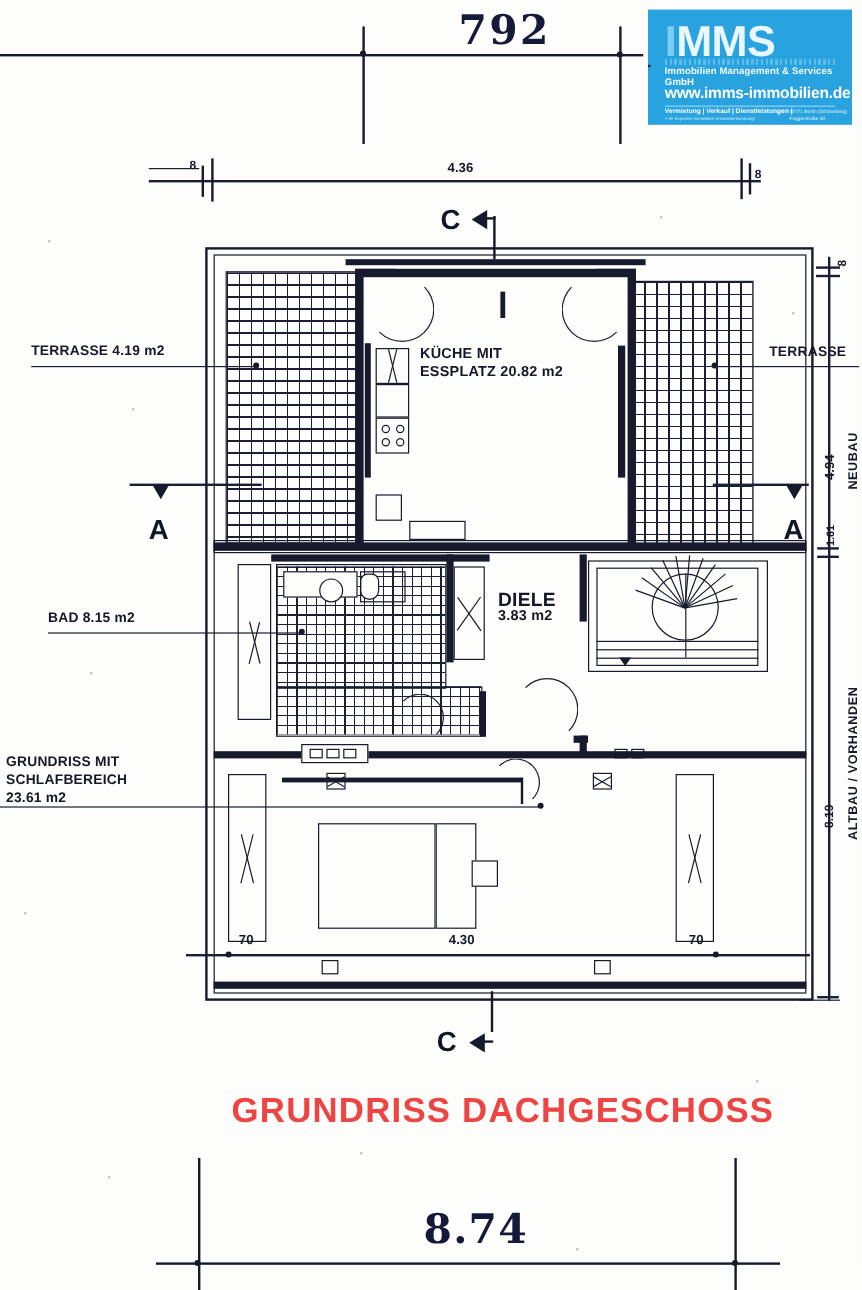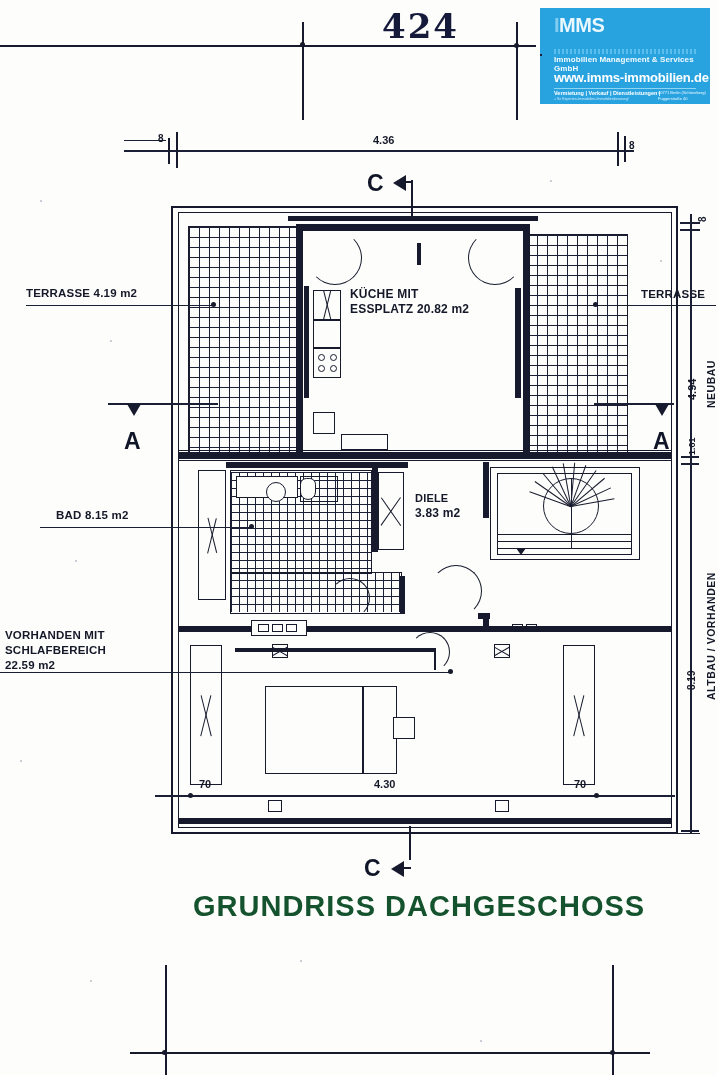--- a/index.html
+++ b/index.html
@@ -70,21 +70,21 @@
     width: 170px;
     height: 96px;
     background: #29a3e0;
     color: #ffffff;
     overflow: hidden;
   }
   #logo .brand {
     position: absolute;
     left: 14px;
     top: 6px;
-    font-size: 20px;
+    font-size: 36px;
     font-weight: bold;
     letter-spacing: -0.5px;
     color: #eaf7ff;
   }
   #logo .brand .dim { color: #7fcdf1; }
   #logo .rule {
     position: absolute;
     left: 14px;
     top: 41px;
     width: 142px;
@@ -234,23 +234,24 @@
   .dot {
     position: absolute;
     width: 5px; height: 5px;
     border-radius: 50%;
     background: #161a2c;
   }
   .title {
     position: absolute;
     font-family: "Liberation Sans", sans-serif;
     font-weight: bold;
-    color: #14532d;
+    color: #ef4444;
     letter-spacing: 1px;
     white-space: nowrap;
+    margin-top: 20px;
   }
   
   .leader {
     position: absolute;
     height: 1.2px;
     background: #1a1f35;
   }
   .spiral {
     position: absolute;
     border: 1.5px solid #161a2c;
@@ -278,21 +279,21 @@
 </head>
 <body>
 
 <div id="page">
 
   <div class="hthick" style="left:0px; top:45px; width:536px;"></div>
   <div class="vthick" style="left:302px; top:22px; height:98px;"></div>
   <div class="vthick" style="left:516px; top:22px; height:98px;"></div>
   <div class="dot" style="left:300px; top:42px;"></div>
   <div class="dot" style="left:514px; top:43px;"></div>
-  <div class="hand" style="left:382px; top:6px; font-size:34px; letter-spacing:2px;">424</div>
+  <div class="hand" style="left:382px; top:6px; font-size:34px; letter-spacing:2px;">792</div>
 
   <div id="logo">
     <div class="tail"></div>
     <div class="brand"><span class="dim">I</span><span>MMS</span></div>
     <div class="rule"></div>
     <div class="sub">Immobilien Management &amp; Services GmbH</div>
     <div class="url">www.imms-immobilien.de</div>
     <div class="finerule"></div>
     <div class="fine1">Vermietung | Verkauf | Dienstleistungen |</div>
     <div class="fine2">+ Ihr Experten-Immobilien-Immobilienberatung!</div>
@@ -381,25 +382,25 @@
   <div class="wallfill" style="left:226px; top:462px; width:182px; height:6px;"></div>
   <div class="wallfill" style="left:372px; top:462px; width:6px; height:90px;"></div>
   <div class="wallfill" style="left:400px; top:576px; width:5px; height:38px;"></div>
 
   <div class="wall" style="left:236px; top:476px; width:62px; height:22px; border-width:1.2px; background:#fdfdfb;"></div>
   <div class="spiral" style="left:266px; top:482px; width:20px; height:20px; background:#fdfdfb;"></div>
   <div class="wall" style="left:300px; top:478px; width:16px; height:22px; border-width:1.2px; border-radius:7px 7px 9px 9px; background:#fdfdfb;"></div>
   <div class="wall" style="left:300px; top:476px; width:38px; height:26px; border-width:1.2px; background:transparent;"></div>
   <div class="arc arcTR" style="left:330px; top:578px; width:40px; height:40px;"></div>
 
-  <div class="label" style="left:56px; top:509px; font-size:11.5px;">BAD 8.15 m2</div>
+  <div class="label" style="left:40px; top:509px; font-size:11.5px;">BAD 8.15 m2</div>
   <div class="leader" style="left:40px; top:527px; width:213px;"></div>
   <div class="dot" style="left:249px; top:524px;"></div>
 
-  <div class="label" style="left:415px; top:492px; font-size:11px;">DIELE</div>
+  <div class="label" style="left:415px; top:492px; font-size:16px;">DIELE</div>
   <div class="label" style="left:415px; top:507px; font-size:12px;">3.83 m2</div>
   <div class="xbox xboxWide" style="left:378px; top:472px; width:26px; height:78px;"></div>
   <div class="arc arcTR" style="left:430px; top:565px; width:52px; height:52px;"></div>
   <div class="wallfill" style="left:483px; top:462px; width:6px; height:56px;"></div>
   <div class="wallfill" style="left:483px; top:613px; width:6px; height:14px;"></div>
   <div class="wallfill" style="left:478px; top:613px; width:12px; height:6px;"></div>
 
   <div class="wall" style="left:490px; top:467px; width:150px; height:93px; border-width:1.4px;"></div>
   <div class="wall" style="left:497px; top:473px; width:135px; height:82px; border-width:1px;"></div>
   <div class="spiral" style="left:543px; top:478px; width:56px; height:56px; border-radius:50% 50% 50% 50%;"></div>
@@ -429,23 +430,23 @@
   <div class="wall" style="left:286px; top:624px; width:11px; height:8px; border-width:1px;"></div>
   <div class="wall" style="left:512px; top:624px; width:11px; height:8px; border-width:1px;"></div>
   <div class="wall" style="left:526px; top:624px; width:11px; height:8px; border-width:1px;"></div>
   <div class="xbox xboxFlat" style="left:272px; top:644px; width:16px; height:14px;"></div>
   <div class="xbox xboxFlat" style="left:494px; top:644px; width:16px; height:14px;"></div>
   <div class="wallfill" style="left:235px; top:648px; width:200px; height:4px;"></div>
   <div class="vthick" style="left:434px; top:648px; height:22px;"></div>
   <div class="arc arcTR" style="left:410px; top:632px; width:40px; height:40px;"></div>
   <div class="leader" style="left:0px; top:672px; width:452px;"></div>
   <div class="dot" style="left:448px; top:669px;"></div>
-  <div class="label" style="left:5px; top:629px; font-size:11.5px;">VORHANDEN MIT</div>
+  <div class="label" style="left:5px; top:629px; font-size:11.5px;">GRUNDRISS MIT</div>
   <div class="label" style="left:5px; top:644px; font-size:11.5px;">SCHLAFBEREICH</div>
-  <div class="label" style="left:5px; top:659px; font-size:11.5px;">22.59 m2</div>
+  <div class="label" style="left:5px; top:659px; font-size:11.5px;">23.61 m2</div>
 
   <div class="wall" style="left:265px; top:686px; width:98px; height:88px; border-width:1.8px; background:#fdfdfb;"></div>
   <div class="wall" style="left:363px; top:686px; width:34px; height:88px; border-width:1.8px; background:#fdfdfb;"></div>
   <div class="wall" style="left:393px; top:717px; width:22px; height:22px; border-width:1.4px; background:#fdfdfb;"></div>
 
   <div class="hline" style="left:155px; top:795px; width:520px; height:1.6px;"></div>
   <div class="dimtxt" style="left:199px; top:778px; font-size:11px;">70</div>
   <div class="dimtxt" style="left:374px; top:778px; font-size:11px;">4.30</div>
   <div class="dimtxt" style="left:574px; top:778px; font-size:11px;">70</div>
   <div class="dot" style="left:188px; top:793px;"></div>
@@ -475,20 +476,21 @@
   <div class="vert" style="left:705px; top:408px; font-size:10.5px; transform:rotate(-90deg); letter-spacing:0.5px;">NEUBAU</div>
   <div class="vert" style="left:705px; top:700px; font-size:10.5px; transform:rotate(-90deg); letter-spacing:0.5px;">ALTBAU / VORHANDEN</div>
 
   <div class="title" style="left:193px; top:890px; font-size:29px;">GRUNDRISS DACHGESCHOSS</div>
 
   <div class="hthick" style="left:130px; top:1052px; width:520px; height:2.4px;"></div>
   <div class="vthick" style="left:165px; top:965px; height:110px; width:2.4px;"></div>
   <div class="vthick" style="left:612px; top:965px; height:110px; width:2.4px;"></div>
   <div class="dot" style="left:162px; top:1050px;"></div>
   <div class="dot" style="left:610px; top:1050px;"></div>
+  <div class="hand" style="left:353px; top:1005px; font-size:34px; letter-spacing:1px;">8.74</div>
 
   <div class="speck" style="left:40px; top:200px;"></div>
   <div class="speck" style="left:110px; top:340px;"></div>
   <div class="speck" style="left:75px; top:560px;"></div>
   <div class="speck" style="left:550px; top:180px;"></div>
   <div class="speck" style="left:630px; top:900px;"></div>
   <div class="speck" style="left:90px; top:980px;"></div>
   <div class="speck" style="left:300px; top:960px;"></div>
   <div class="speck" style="left:480px; top:1040px;"></div>
   <div class="speck" style="left:20px; top:760px;"></div>

